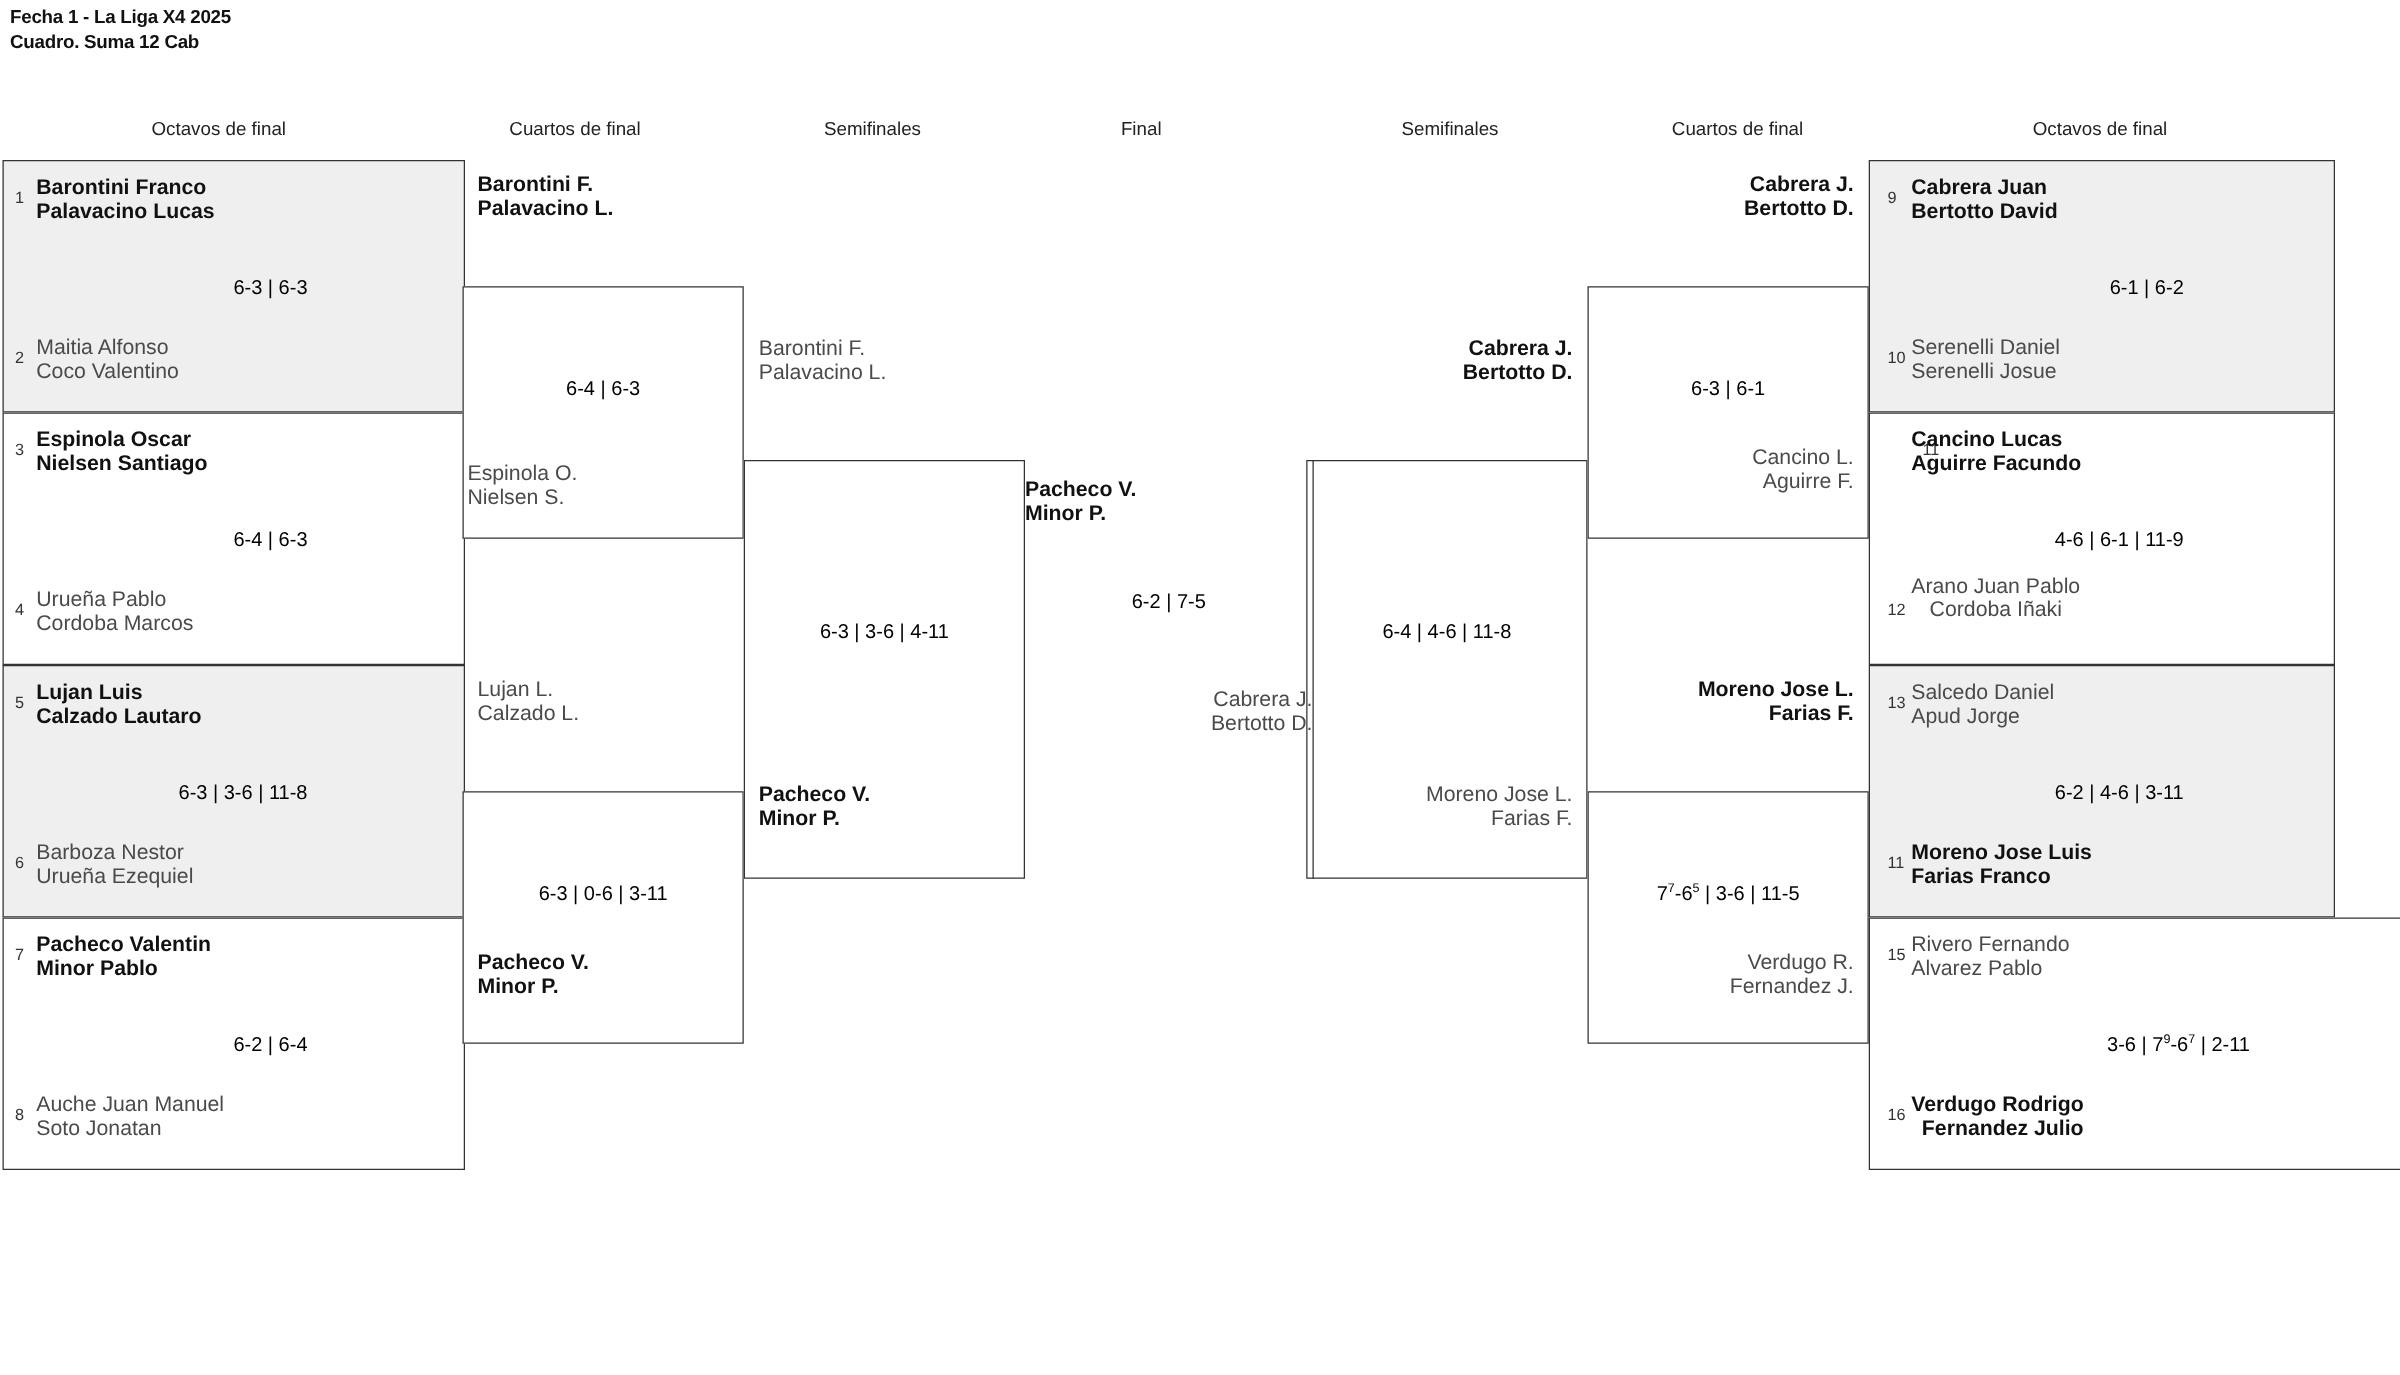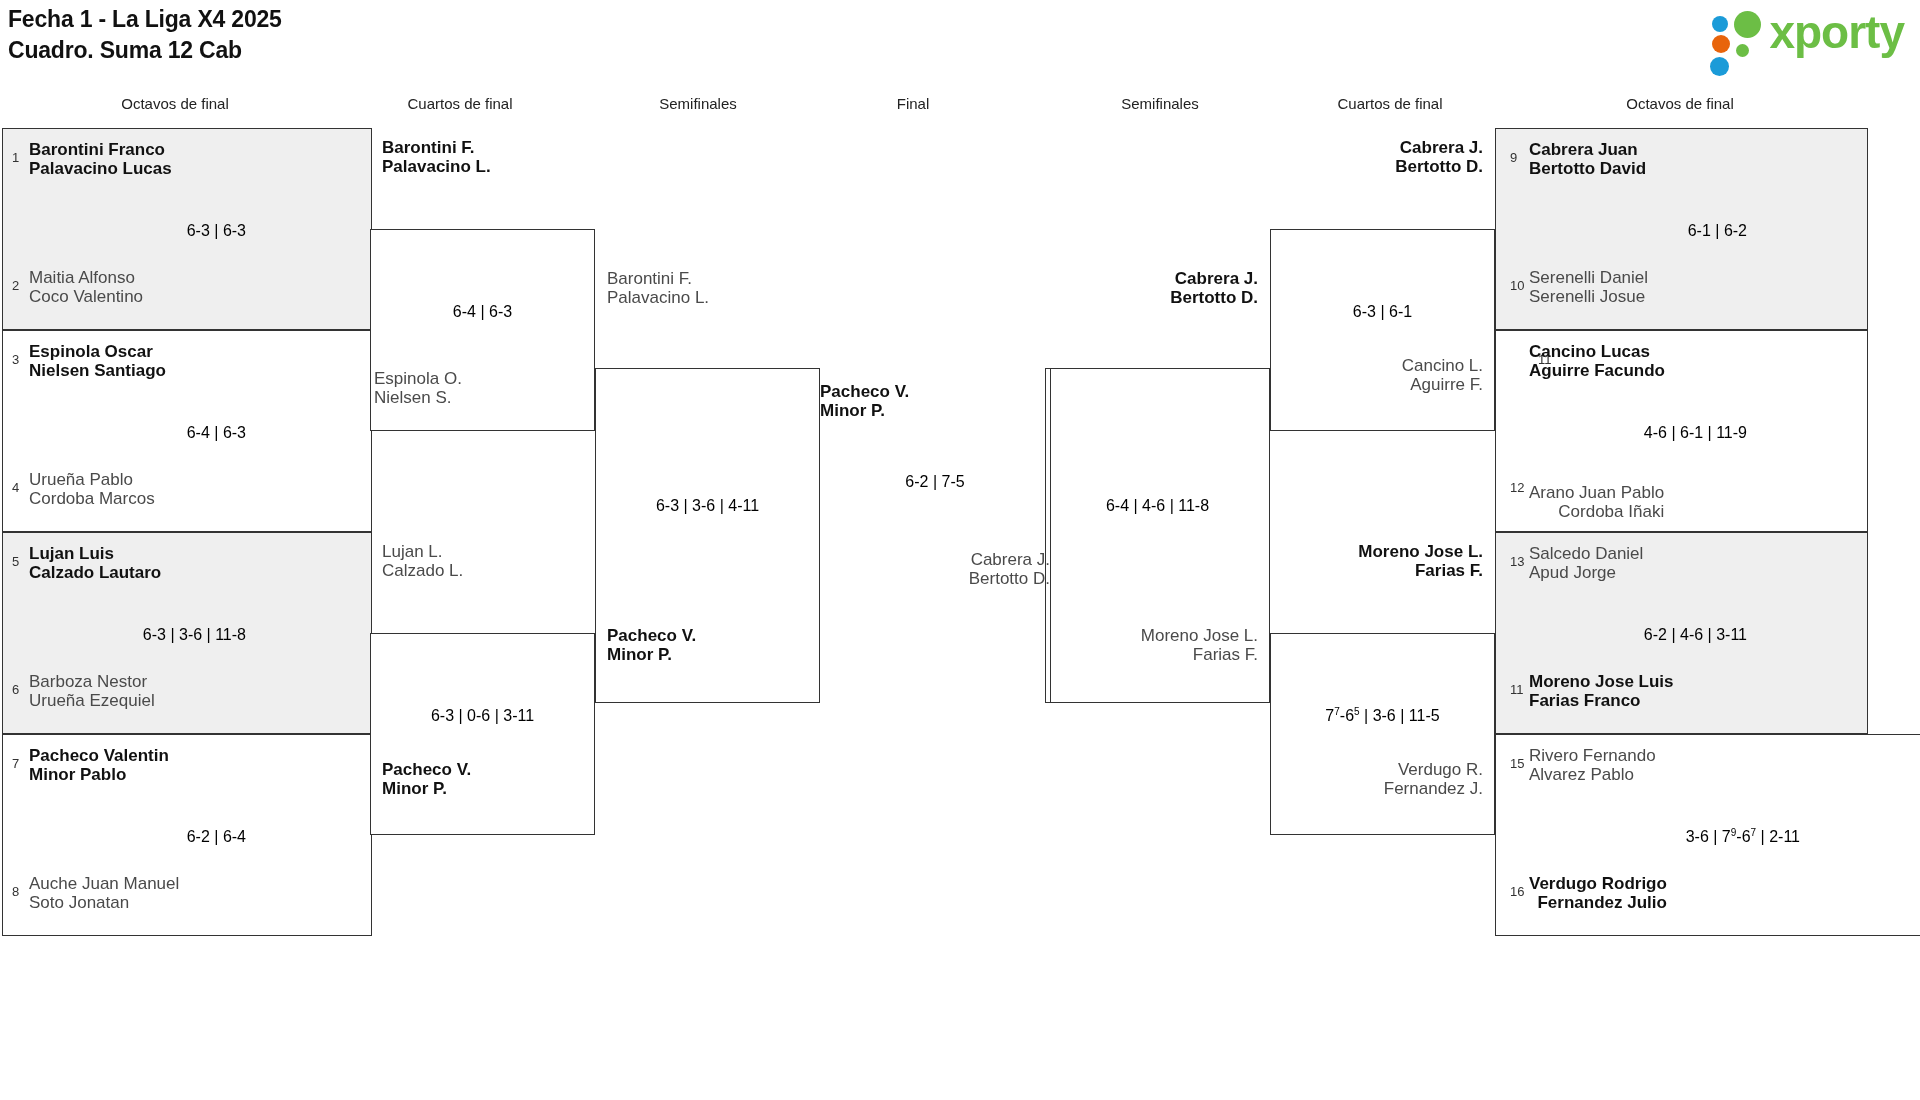--- a/index.html
+++ b/index.html
@@ -9,21 +9,21 @@
     background: #ffffff;
     font-family: "Liberation Sans", sans-serif;
     color: #111111;
     overflow: hidden;
   }
   #root { position: relative; width: 1920px; height: 1100px; }
 
   
   .title {
     position: absolute; left: 8px; top: 4px;
-    font-size: 23px; font-weight: bold; line-height: 1.35;
+    font-size: 15px; font-weight: bold; line-height: 1.35;
     letter-spacing: -0.2px; color: #111111; white-space: pre-line;
   }
   .logo { position: absolute; right: 16px; top: 8px; display: flex; align-items: center; gap: 7px; }
   .logo-dots { position: relative; width: 52px; height: 48px; }
   .logo-dots i { position: absolute; border-radius: 50%; display: block; }
   .d1 { width: 16px; height: 16px; background: #1b9bd8; left: 2px;  top: 8px; }
   .d2 { width: 18px; height: 18px; background: #e8640c; left: 2px;  top: 27px; }
   .d3 { width: 19px; height: 19px; background: #1b9bd8; left: 0px;  top: 49px; }
   .d4 { width: 27px; height: 27px; background: #6cbe45; left: 24px; top: 3px; }
   .d5 { width: 13px; height: 13px; background: #6cbe45; left: 26px; top: 36px; }
@@ -56,30 +56,20 @@
   .line { position: absolute; background: #333333; }
 </style>
 </head>
 <body>
 
 <div id="root">
 
   <div class="title">Fecha 1 - La Liga X4 2025
 Cuadro. Suma 12 Cab</div>
 
-  <div class="logo">
-    <span class="logo-dots">
-      <i class="d1"></i>
-        <i class="d2"></i>
-        <i class="d3"></i>
-        <i class="d4"></i>
-        <i class="d5"></i>
-    </span>
-    <span class="logo-word">xporty</span>
-  </div>
 
   <div class="round-hdr" style="left:55px;  width:240px;">Octavos de final</div>
   <div class="round-hdr" style="left:360px; width:200px;">Cuartos de final</div>
   <div class="round-hdr" style="left:608px; width:180px;">Semifinales</div>
   <div class="round-hdr" style="left:858px; width:110px;">Final</div>
   <div class="round-hdr" style="left:1070px;width:180px;">Semifinales</div>
   <div class="round-hdr" style="left:1290px;width:200px;">Cuartos de final</div>
   <div class="round-hdr" style="left:1560px;width:240px;">Octavos de final</div>
 
   <div id="bracket-layer">
@@ -126,21 +116,21 @@
 Bertotto David</div>
         <div class="team" style="left:33px; top:139px; text-align:left;">Serenelli Daniel
 Serenelli Josue</div>
         <div class="score" style="left:0; right:120px; top:93px; text-align:right;">6-1 | 6-2</div>
       </div>
       <div class="box" style="left: 1495px; top: 330px; width: 373px; height: 202px; overflow: visible; position: absolute;">
         <div class="seed" style="left:14px; top:22px;margin-left:28px;">11</div>
         <div class="seed" style="left:14px; top:150px;">12</div>
         <div class="team win" style="left:33px; top:11px; text-align:left;">Cancino Lucas
 Aguirre Facundo</div>
-        <div class="team" style="left:33px; top:152px; text-align:right;">Arano Juan Pablo
+        <div class="team" style="left:33px; top:128px; text-align:center;">Arano Juan Pablo
 Cordoba Iñaki</div>
         <div class="score" style="left:0; right:120px; top:93px; text-align:right;">4-6 | 6-1 | 11-9</div>
       </div>
       <div class="box shaded" style="left: 1495px; top: 532px; width: 373px; height: 202px; overflow: visible; position: absolute;">
         <div class="seed" style="left:14px; top:22px;">13</div>
         <div class="seed" style="left:14px; top:150px;">11</div>
         <div class="team" style="left:33px; top:11px; text-align:left;">Salcedo Daniel
 Apud Jorge</div>
         <div class="team win" style="left:33px; top:139px; text-align:left;">Moreno Jose Luis
 Farias Franco</div>

